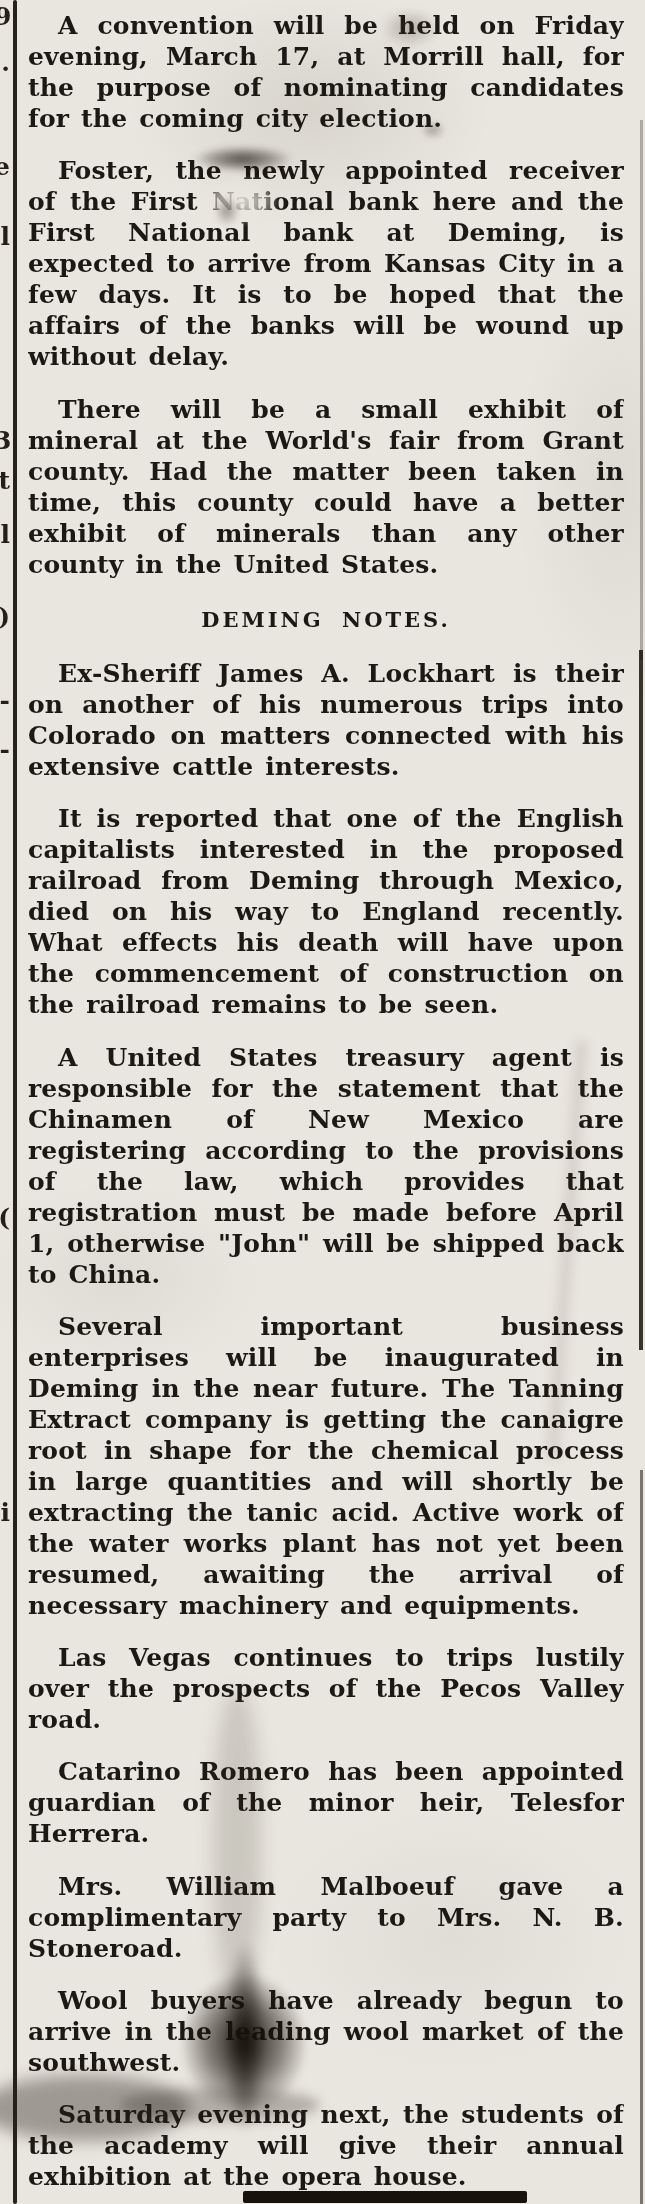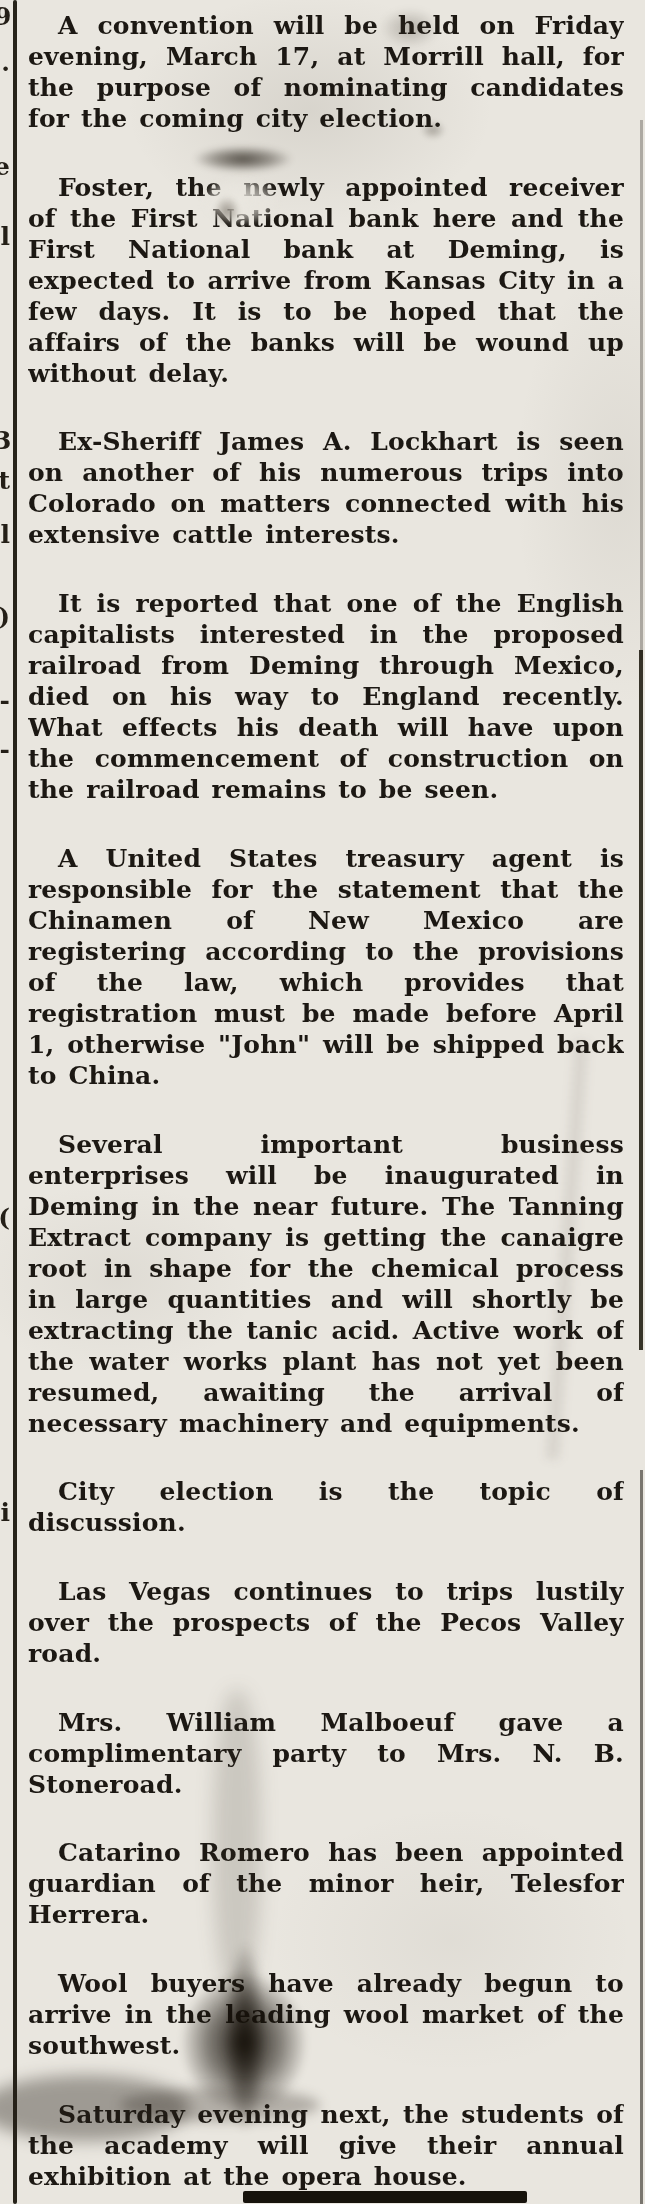--- a/index.html
+++ b/index.html
@@ -137,28 +137,29 @@
     <span class="frag" style="top:602px">)</span>
     <span class="frag" style="top:686px">-</span>
     <span class="frag" style="top:735px">-</span>
     <span class="frag" style="top:1203px">(</span>
     <span class="frag" style="top:1498px">i</span>
   </div>
 
   <div class="col">
     <p class="para">A convention will be held on Friday evening, March 17, at Morrill hall, for the purpose of nominating candidates for the coming city election.</p>
     <p class="para">Foster, the newly appointed receiver of the First National bank here and the First National bank at Deming, is expected to arrive from Kansas City in a few days. It is to be hoped that the affairs of the banks will be wound up without delay.</p>
-    <p class="para">Ex-Sheriff James A. Lockhart is seen on another of his numerous trips into Colorado on matters connected with his extensive cattle interests.</p>
+    <p class="para">There will be a small exhibit of mineral at the World's fair from Grant county. Had the matter been taken in time, this county could have a better exhibit of minerals than any other county in the United States.</p>
+    <h2 class="heading">DEMING NOTES.</h2>
+    <p class="para">Ex-Sheriff James A. Lockhart is their on another of his numerous trips into Colorado on matters connected with his extensive cattle interests.</p>
     <p class="para">It is reported that one of the English capitalists interested in the proposed railroad from Deming through Mexico, died on his way to England recently. What effects his death will have upon the commencement of construction on the railroad remains to be seen.</p>
     <p class="para">A United States treasury agent is responsible for the statement that the Chinamen of New Mexico are registering according to the provisions of the law, which provides that registration must be made before April 1, otherwise "John" will be shipped back to China.</p>
     <p class="para">Several important business enterprises will be inaugurated in Deming in the near future. The Tanning Extract company is getting the canaigre root in shape for the chemical process in large quantities and will shortly be extracting the tanic acid. Active work of the water works plant has not yet been resumed, awaiting the arrival of necessary machinery and equipments.</p>
-    <p class="para">City election is the topic of discussion.</p>
     <p class="para">Las Vegas continues to trips lustily over the prospects of the Pecos Valley road.</p>
+    <p class="para">Catarino Romero has been appointed guardian of the minor heir, Telesfor Herrera.</p>
     <p class="para">Mrs. William Malboeuf gave a complimentary party to Mrs. N. B. Stoneroad.</p>
-    <p class="para">Catarino Romero has been appointed guardian of the minor heir, Telesfor Herrera.</p>
     <p class="para">Wool buyers have already begun to arrive in the leading wool market of the southwest.</p>
     <p class="para">Saturday evening next, the students of the academy will give their annual exhibition at the opera house.</p>
   </div>
 
   <div class="artifact smudge-newly"></div>
   <div class="artifact smudge-national"></div>
   <div class="artifact smudge-national-mark"></div>
   <div class="artifact speck-a"></div>
   <div class="artifact speck-b"></div>
   <div class="artifact crease"></div>

